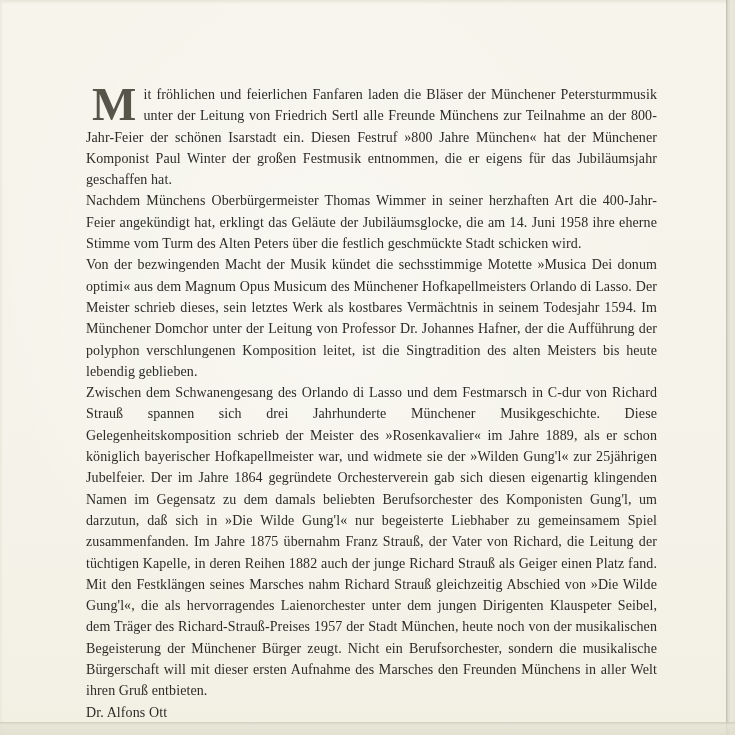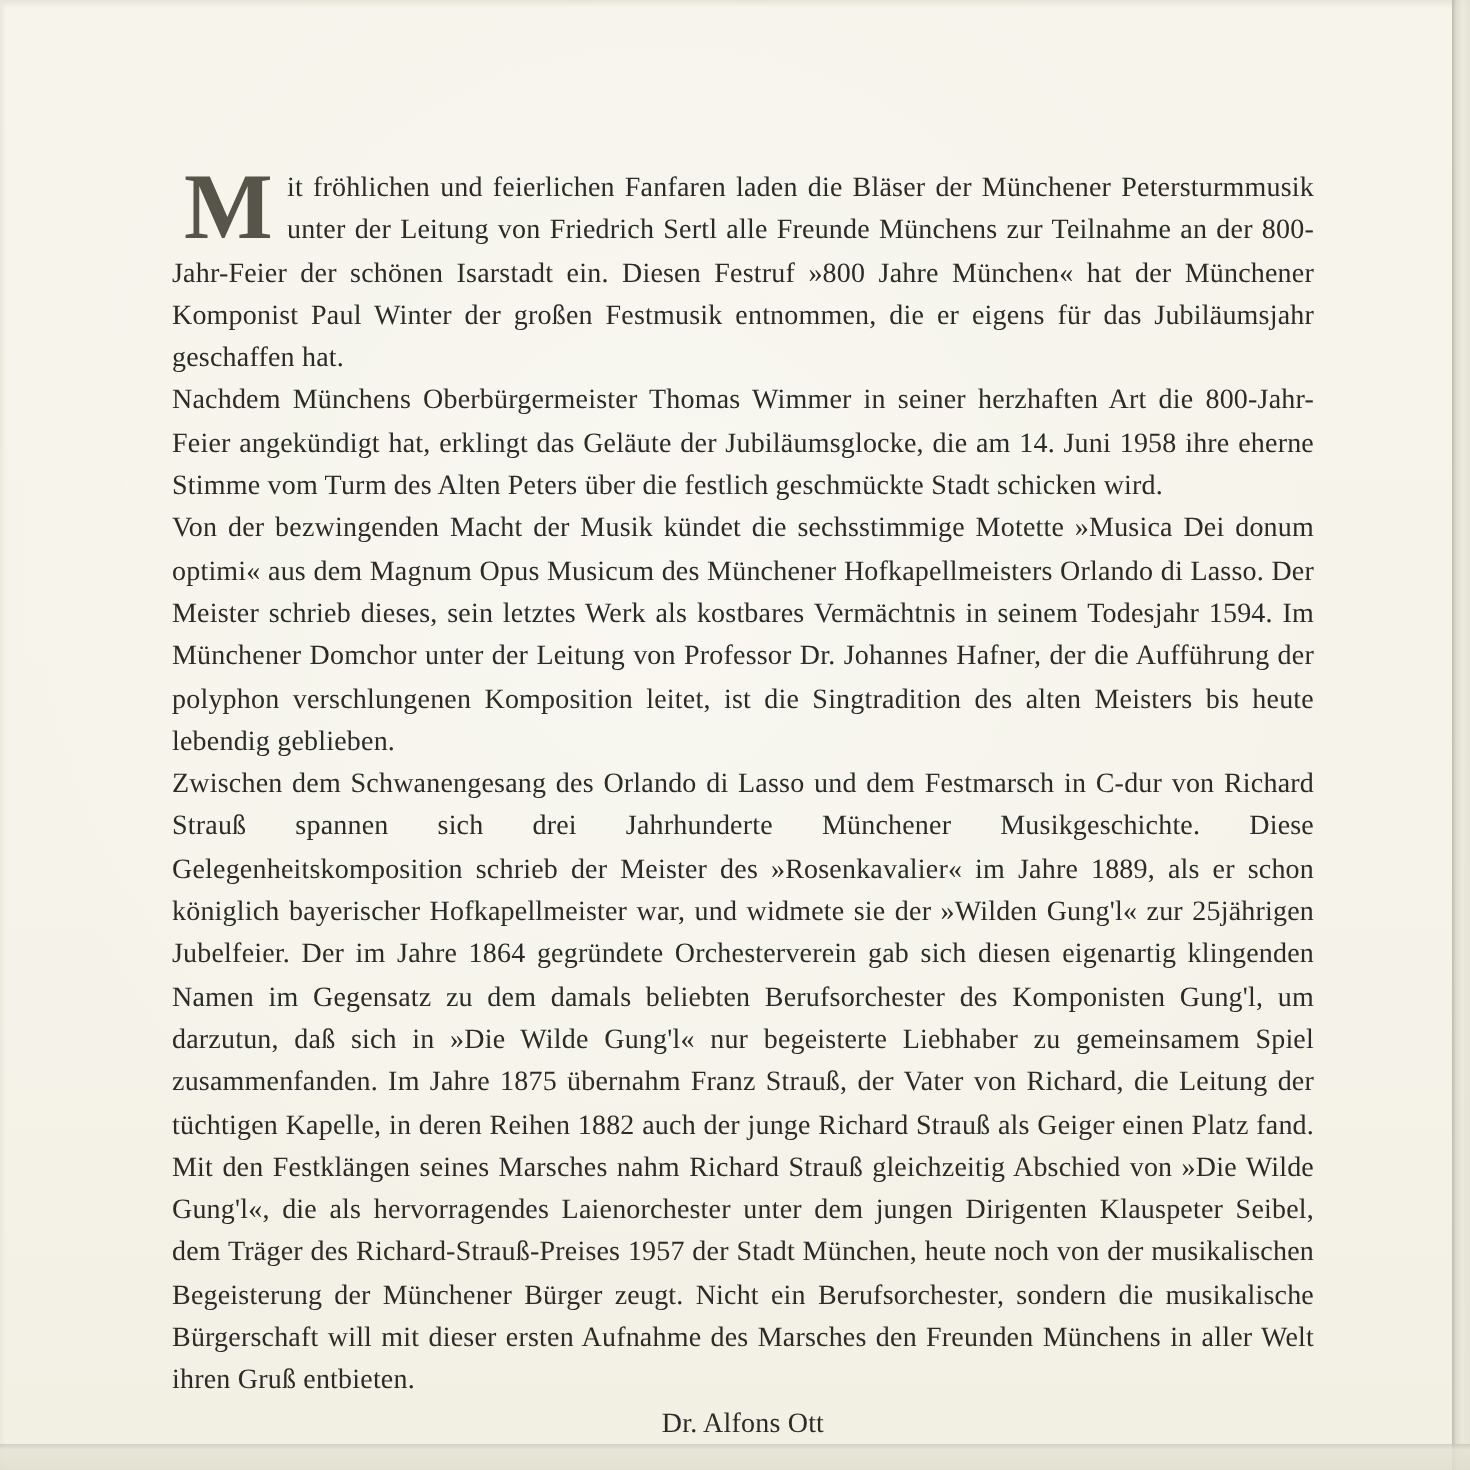--- a/index.html
+++ b/index.html
@@ -56,35 +56,35 @@
     float: left;
     font-size: 47px;
     line-height: 37px;
     height: 40px;
     font-weight: bold;
     color: #57544a;
     margin: 2px 7px 0 6px;
   }
   .signature {
     margin-top: 7px;
-    text-align: center;
+    text-align: left;
     padding-right: 58px;
   }
 </style>
 </head>
 <body>
 
 <div class="page">
   <div class="edge-top"></div>
   <div class="edge-left"></div>
   <div class="edge-right"></div>
   <div class="edge-bottom"></div>
 
   <div class="text-block">
     <p>
       <span class="dropcap">M</span><span>it fröhlichen und feierlichen Fanfaren laden die Bläser der Münchener Petersturmmusik unter der Leitung von Friedrich Sertl alle Freunde Münchens zur Teilnahme an der 800-Jahr-Feier der schönen Isarstadt ein. Diesen Festruf »800 Jahre München« hat der Münchener Komponist Paul Winter der großen Festmusik entnommen, die er eigens für das Jubiläumsjahr geschaffen hat.</span>
     </p>
-    <p>Nachdem Münchens Oberbürgermeister Thomas Wimmer in seiner herzhaften Art die 800-Jahr-Feier angekündigt hat, erklingt das Geläute der Jubiläumsglocke, die am 14. Juni 1958 ihre eherne Stimme vom Turm des Alten Peters über die festlich geschmückte Stadt schicken wird.</p>
+    <p>Nachdem Münchens Oberbürgermeister Thomas Wimmer in seiner herzhaften Art die 400-Jahr-Feier angekündigt hat, erklingt das Geläute der Jubiläumsglocke, die am 14. Juni 1958 ihre eherne Stimme vom Turm des Alten Peters über die festlich geschmückte Stadt schicken wird.</p>
     <p>Von der bezwingenden Macht der Musik kündet die sechsstimmige Motette »Musica Dei donum optimi« aus dem Magnum Opus Musicum des Münchener Hofkapellmeisters Orlando di Lasso. Der Meister schrieb dieses, sein letztes Werk als kostbares Vermächtnis in seinem Todesjahr 1594. Im Münchener Domchor unter der Leitung von Professor Dr. Johannes Hafner, der die Aufführung der polyphon verschlungenen Komposition leitet, ist die Singtradition des alten Meisters bis heute lebendig geblieben.</p>
     <p>Zwischen dem Schwanengesang des Orlando di Lasso und dem Festmarsch in C-dur von Richard Strauß spannen sich drei Jahrhunderte Münchener Musikgeschichte. Diese Gelegenheitskomposition schrieb der Meister des »Rosenkavalier« im Jahre 1889, als er schon königlich bayerischer Hofkapellmeister war, und widmete sie der »Wilden Gung'l« zur 25jährigen Jubelfeier. Der im Jahre 1864 gegründete Orchesterverein gab sich diesen eigenartig klingenden Namen im Gegensatz zu dem damals beliebten Berufsorchester des Komponisten Gung'l, um darzutun, daß sich in »Die Wilde Gung'l« nur begeisterte Liebhaber zu gemeinsamem Spiel zusammenfanden. Im Jahre 1875 übernahm Franz Strauß, der Vater von Richard, die Leitung der tüchtigen Kapelle, in deren Reihen 1882 auch der junge Richard Strauß als Geiger einen Platz fand. Mit den Festklängen seines Marsches nahm Richard Strauß gleichzeitig Abschied von »Die Wilde Gung'l«, die als hervorragendes Laienorchester unter dem jungen Dirigenten Klauspeter Seibel, dem Träger des Richard-Strauß-Preises 1957 der Stadt München, heute noch von der musikalischen Begeisterung der Münchener Bürger zeugt. Nicht ein Berufsorchester, sondern die musikalische Bürgerschaft will mit dieser ersten Aufnahme des Marsches den Freunden Münchens in aller Welt ihren Gruß entbieten.</p>
     <p class="signature">Dr. Alfons Ott</p>
   </div>
 </div>
 
 </body></html>

